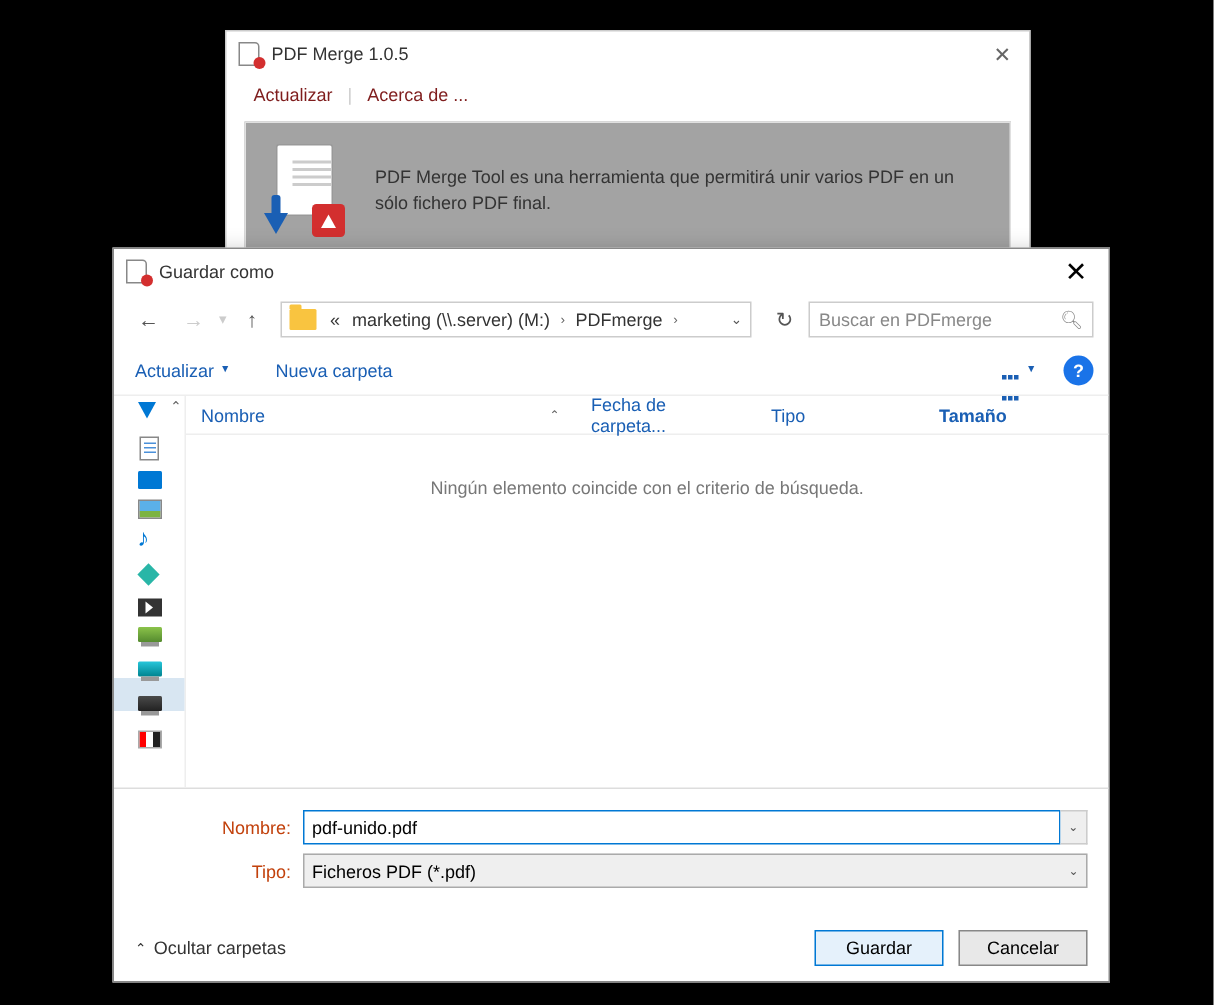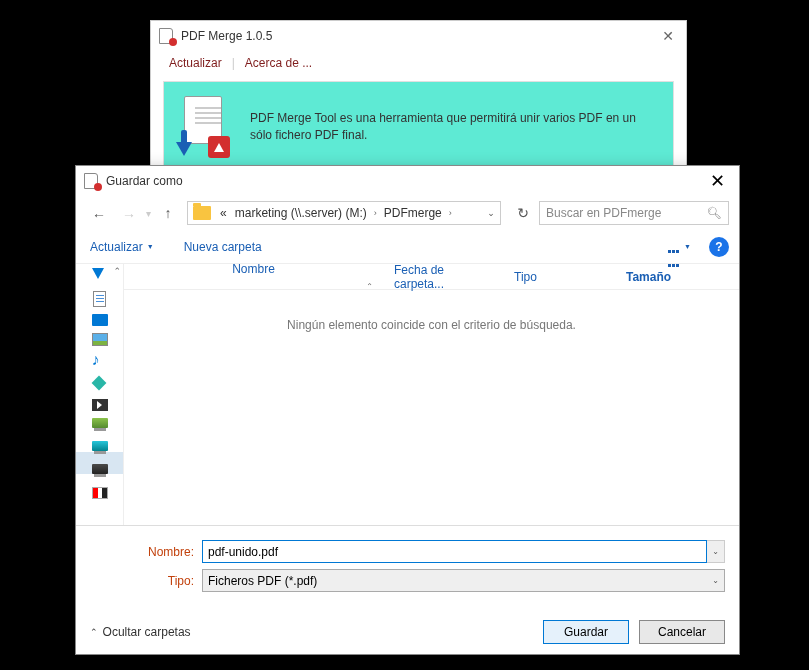--- a/index.html
+++ b/index.html
@@ -9,21 +9,21 @@
 .app-window { position: absolute; left: 150px; top: 20px; width: 537px; height: 290px; background: #fff; border: 1px solid #ccc; }
 .app-titlebar { height: 30px; display: flex; align-items: center; padding: 0 8px; }
 .app-icon { width: 16px; height: 16px; margin-right: 6px; position: relative; }
 .pdf-icon-small::before { content: ""; position: absolute; width: 12px; height: 14px; background: #fff; border: 1px solid #888; left: 0; top: 0; border-top-right-radius: 3px;}
 .pdf-icon-small::after { content: ""; position: absolute; width: 8px; height: 8px; background: #d32f2f; border-radius: 50%; right: -2px; bottom: -2px;}
 .app-title { font-size: 12px; color: #333; flex: 1; }
 .app-close { font-size: 14px; color: #666; padding: 0 4px; cursor: pointer; }
 .app-menubar { height: 24px; display: flex; align-items: center; padding: 0 10px; font-size: 12px; }
 .app-menu-item { padding: 2px 8px; color: #7f1d1d; }
 .app-menu-sep { color: #ccc; margin: 0 2px; }
-.app-banner { margin: 6px 12px; background: #5eead4; border: 1px solid #e0e0e0; padding: 14px 16px; display: flex; align-items: center; gap: 20px;}
+.app-banner { margin: 6px 12px; background: #a3a3a3; border: 1px solid #e0e0e0; padding: 14px 16px; display: flex; align-items: center; gap: 20px;}
 .banner-icon-wrap { width: 50px; height: 62px; position: relative; flex-shrink: 0;}
 .doc-sheet { position:absolute; width:38px; height:48px; background:#fff; border:1px solid #999; border-radius: 2px; left:4px; top:0;}
 .doc-lines { position:absolute; left:10px; top:10px; width:26px; height:2px; background:#ccc; box-shadow: 0 5px 0 #ccc, 0 10px 0 #ccc, 0 15px 0 #ccc;}
 .doc-arrow { position:absolute; left:-4px; bottom:2px; width:0; height:0; border-left:8px solid transparent; border-right:8px solid transparent; border-top:14px solid #1a5fb4;}
 .doc-arrow::before{content:""; position:absolute; left:-3px; top:-26px; width:6px; height:14px; background:#1a5fb4; border-radius: 2px 2px 0 0;}
 .doc-pdf-badge { position:absolute; right:0; bottom:0; width:22px; height:22px; background:#d32f2f; border-radius:3px; display:flex; align-items:center; justify-content:center;}
 .doc-pdf-badge::after{content:""; width:0;height:0;border-left:5px solid transparent;border-right:5px solid transparent;border-bottom:9px solid #fff;}
 .banner-text { font-size: 12px; color: #333; line-height: 1.45; }
 
 
@@ -75,21 +75,21 @@
 .tree-drive2::after{content:"";position:absolute;bottom:-3px;left:2px;width:12px;height:3px;background:#999;}
 .tree-net{background:linear-gradient(#4a4a4a,#222);width:16px;height:10px;border-radius:1px;position:relative;}
 .tree-net::after{content:"";position:absolute;bottom:-3px;left:2px;width:12px;height:3px;background:#999;}
 .tree-special{width:16px;height:12px;background:#fff;border:1px solid #aaa;background-image:linear-gradient(to right,red 33%,transparent 33%,transparent 66%,#222 66%);}
 .side-collapse-top{ position:absolute; top:2px; right:2px; font-size:9px;color:#666;}
 .side-selected{ position:absolute; top:188px; left:0; width:100%; height:22px; background:#d8e6f2;}
 
 .file-pane { flex:1; display:flex; flex-direction:column;}
 .col-headers { height:26px; display:flex; align-items:center; font-size:12px; color:#1a5fb4; border-bottom:1px solid #eee;}
 .col-h { padding: 0 10px; border-right: 1px solid transparent;}
-.col-name{ width:260px; display:flex; align-items:center; gap:6px;flex-direction:column;}
+.col-name{ width:260px; display:flex; align-items:center; gap:6px;}
 .col-sort{ font-size:8px; color:#666;}
 .col-date{ width:120px;}
 .col-type{ width:112px;}
 .col-size{ flex:1;font-weight:bold;}
 .empty-msg { text-align:center; font-size:12px; color:#777; padding-top:28px;}
 
 .bottom-section { border-top:1px solid #ddd; padding: 14px 14px 12px 14px;}
 .field-row { display:flex; align-items:center; margin-bottom:6px;}
 .field-label { width:112px; text-align:right; font-size:12px; color:#c2410c; padding-right:8px;}
 .field-input { flex:1; height:23px; border:1px solid #0078d4; font-size:12px; padding:0 5px; outline:none;}

